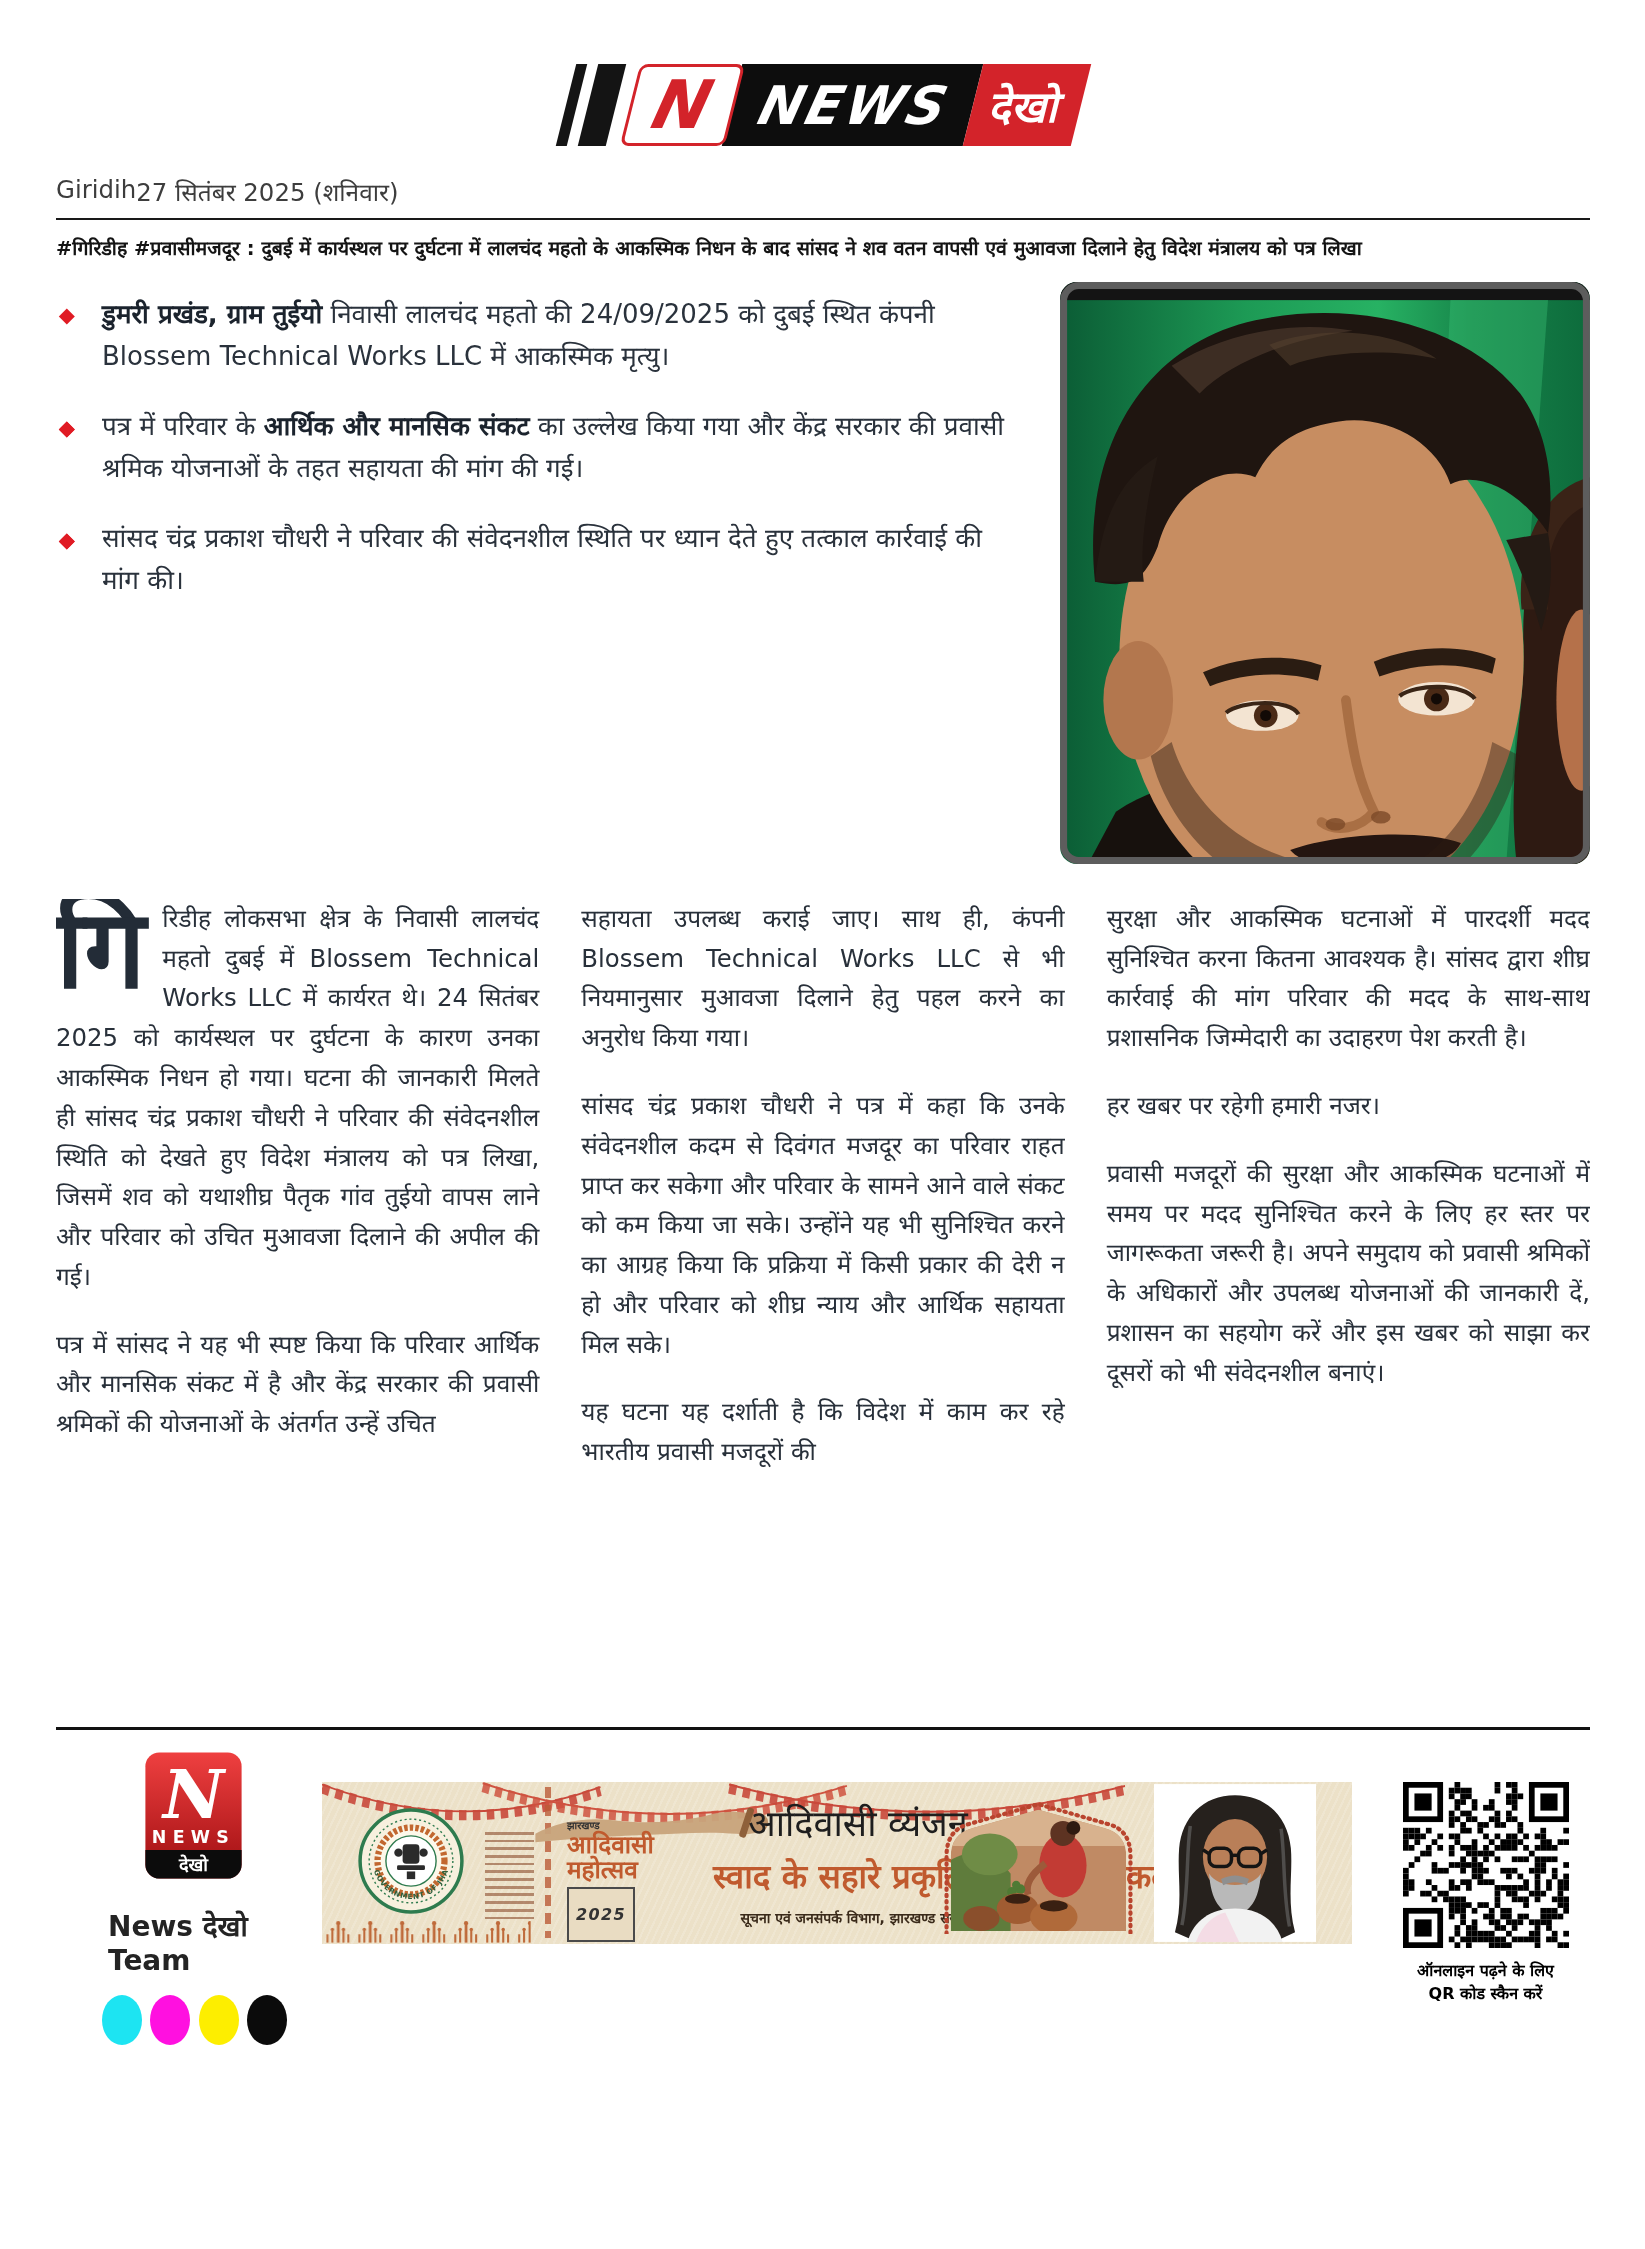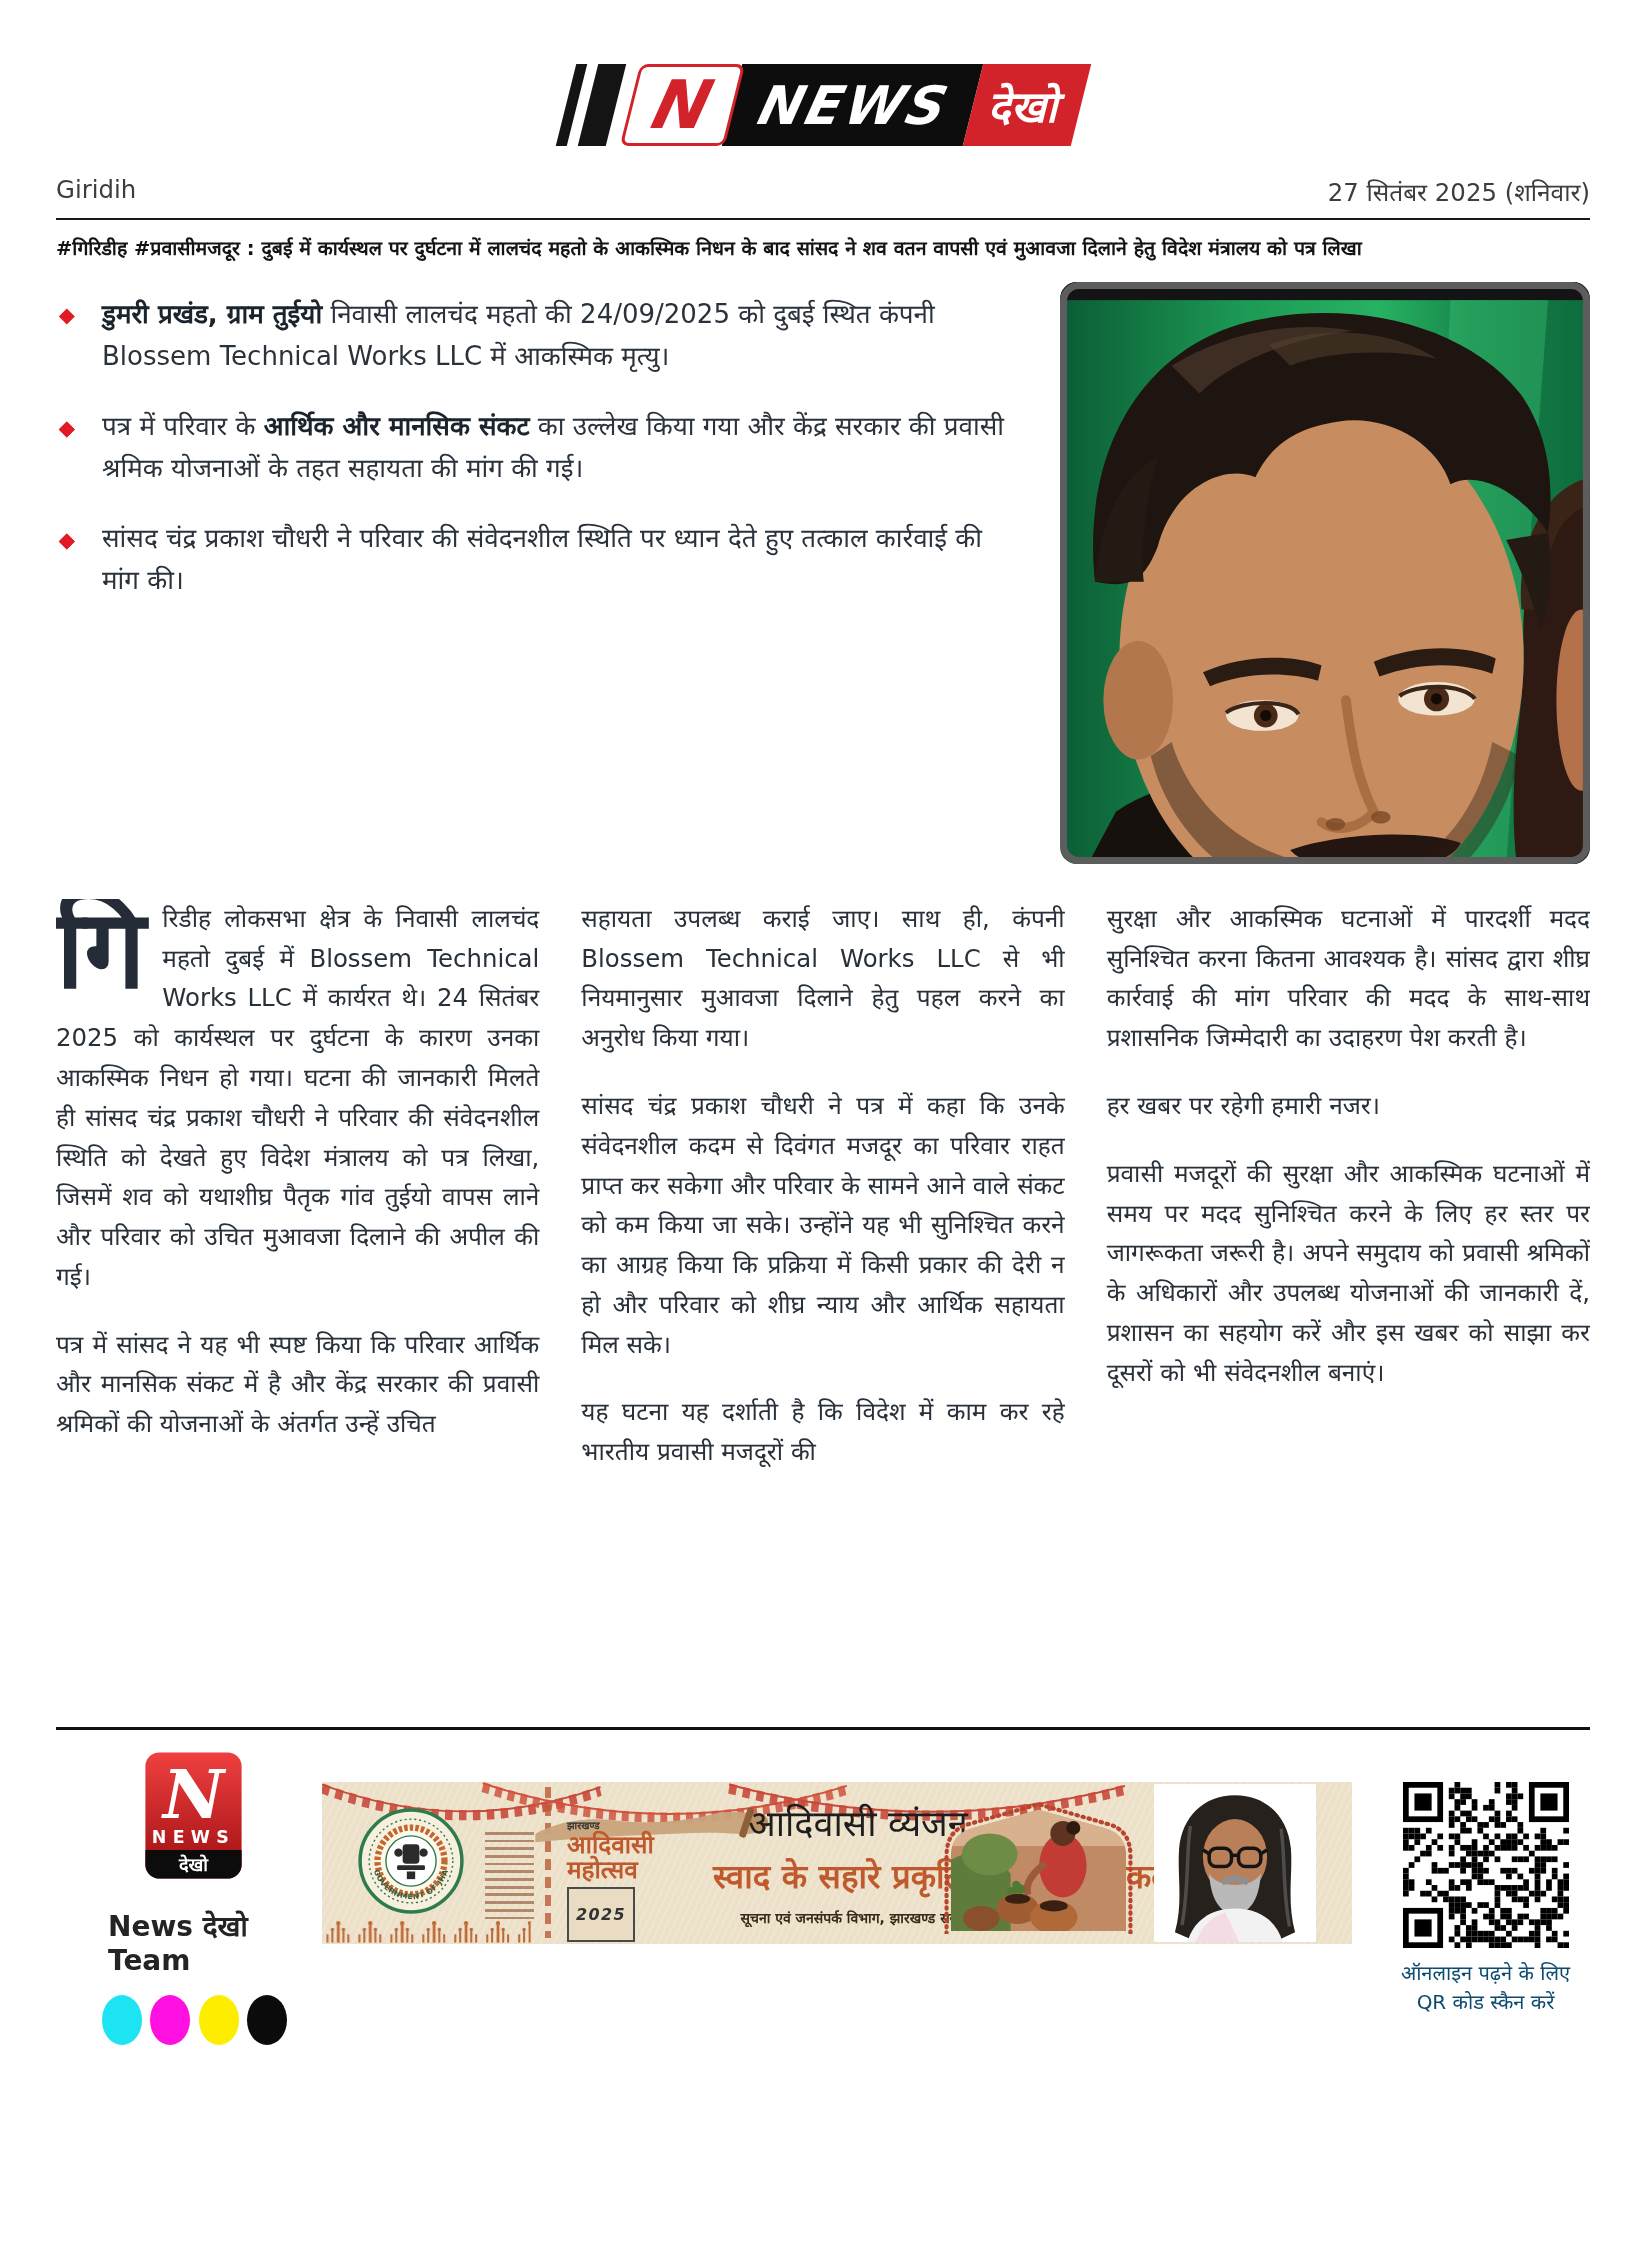--- a/index.html
+++ b/index.html
@@ -20,21 +20,21 @@
   .logo .slash.thick{width:28px;margin-right:14px;}
   .logo .n-badge{width:105px;background:#fff;border:3.5px solid var(--accent);border-radius:8.4px;
     display:flex;align-items:center;justify-content:center;font-size:67px;font-weight:bold;
     font-style:italic;color:var(--accent);margin-right:-2.8px;z-index:2;}
   .logo .news-badge{background:#0d0d0d;color:#fff;display:flex;align-items:center;
     padding:0 24px 0 28px;font-size:53px;font-weight:800;font-style:italic;letter-spacing:2.8px;}
   .logo .dekho-badge{background:var(--accent);color:#fff;display:flex;align-items:center;
     padding:0 19.5px;font-size:43px;font-weight:800;}
 
   
-  .meta-row{display:flex;justify-content:space-between;margin-top:29px;font-size:24.4px;color:#3d3d3d;}
+  .meta-row{display:flex;margin-top:29px;font-size:24.4px;color:#3d3d3d;}
   .rule{height:2.1px;background:#191919;margin-top:9.8px;}
   .tagline{margin-top:14px;font-size:19.5px;font-weight:700;color:#141414;white-space:nowrap;}
 
   .headline{margin:15.3px 0 0;font-size:43px;line-height:1.75;font-weight:800;color:var(--headline);max-height:162px;overflow:hidden;}
 
   
   .lede{display:flex;margin-top:21px;gap:33px;}
   .bullets{flex:1;padding-top:11px;max-height:582px;overflow:hidden;}
   .bullet{position:relative;padding-left:46px;font-size:26px;line-height:1.62;margin-bottom:28px;color:#2a323c;}
   .bullet .mark{position:absolute;left:2.8px;top:5.6px;color:#e01b24;font-size:21px;}
@@ -76,21 +76,21 @@
   .main-text{position:absolute;left:391px;right:349px;top:16.7px;text-align:center;}
   .banner-title{font-size:36px;font-weight:400;color:#1e1e1e;}
   .banner-sub{font-size:33px;font-weight:800;color:var(--banner-orange);margin-top:5.6px;white-space:nowrap;}
   .banner-credit{font-size:14px;color:#3a2a1a;font-weight:700;margin-top:9.8px;}
   .arch{position:absolute;right:209px;top:15.3px;width:209px;height:137px;}
   .cm{position:absolute;right:36px;top:2.1px;width:162px;height:158px;}
   .tufts{position:absolute;left:0;right:0;bottom:0;height:25px;}
 
   .qr{width:209px;flex:0 0 auto;margin-top:31px;text-align:center;}
   .qr svg{width:166px;height:166px;display:block;margin:0 auto;background:#fff;}
-  .qr-caption{font-size:20px;color:#0c4a6e;margin-top:11px;line-height:1.45;font-weight:400;}
+  .qr-caption{font-size:16px;color:#000000;margin-top:11px;line-height:1.45;font-weight:700;}
 </style>
 </head>
 <body>
 
 <div class="page">
 
   <header class="masthead">
     <div class="logo">
       <div class="slash"></div>
       <div class="slash thick"></div>

